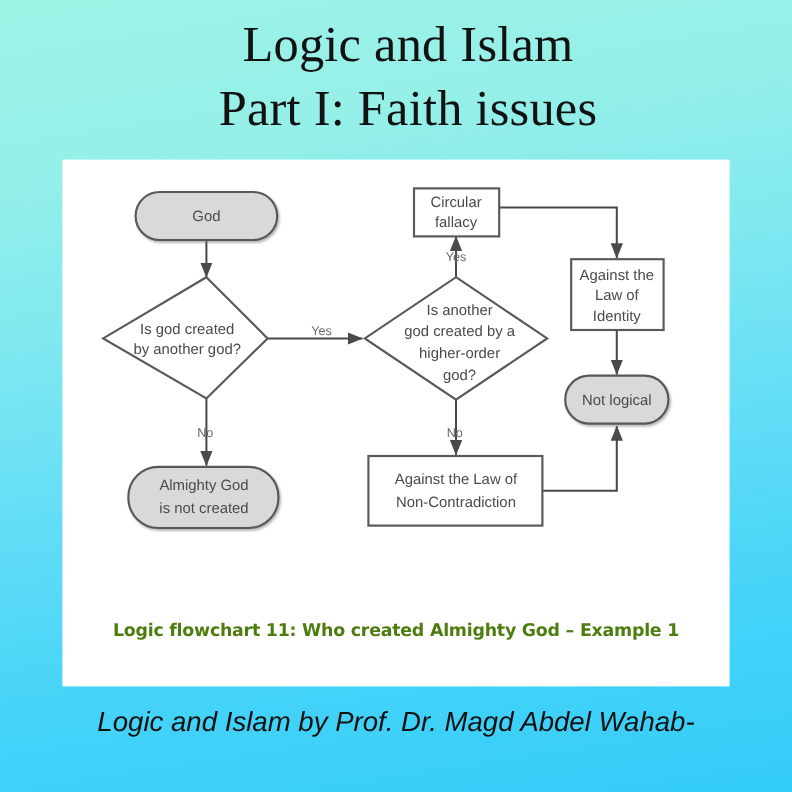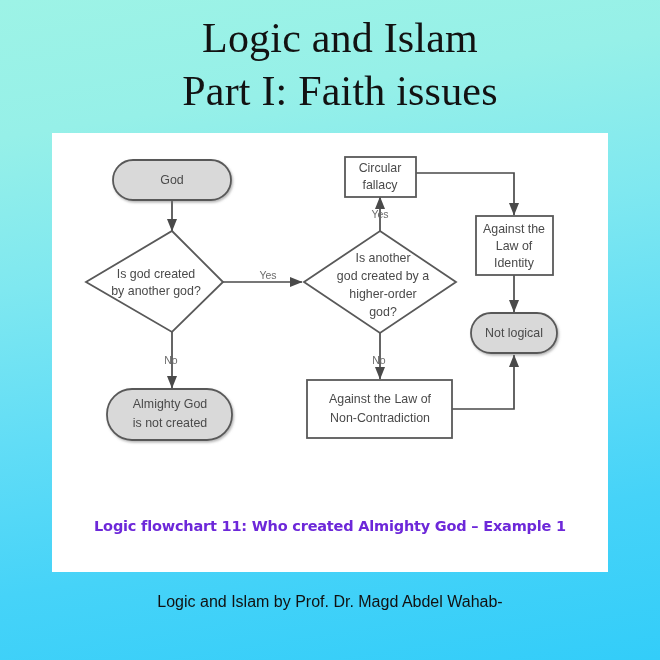--- a/index.html
+++ b/index.html
@@ -61,40 +61,41 @@
 
   .caption {
     position: absolute;
     left: 0;
     top: 385px;
     width: 556px;
     text-align: center;
     font-family: "DejaVu Sans", sans-serif;
     font-size: 14.5px;
     font-weight: 600;
-    color: #6d28d9;
+    color: #4d7c0f;
     letter-spacing: -0.2px;
     white-space: nowrap;
   }
 
   
   .footer {
     position: absolute;
     left: 0;
     top: 588px;
     width: 660px;
     text-align: center;
     color: #111111;
     font-family: "Liberation Sans", sans-serif;
   }
   .footer-line {
-    font-size: 16px;
+    font-size: 23px;
     line-height: 27px;
     font-weight: 400;
     white-space: nowrap;
+    font-style: italic;
   }
 
   
   .node-text {
     font-family: "Liberation Sans", sans-serif;
     font-size: 12.4px;
     fill: #4a4a4a;
     text-anchor: middle;
     dominant-baseline: middle;
   }

